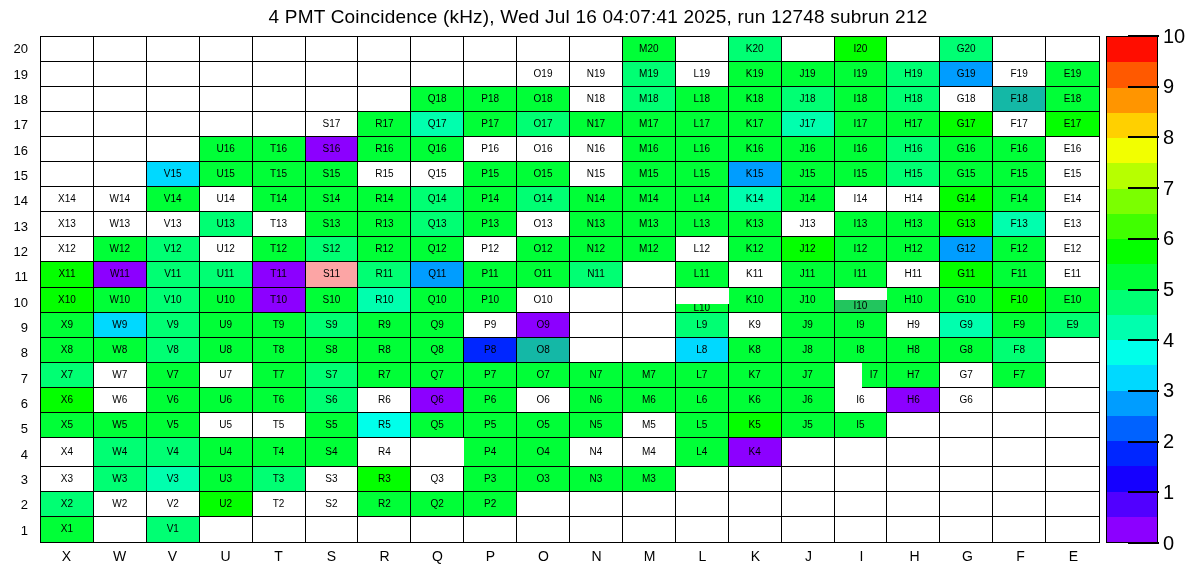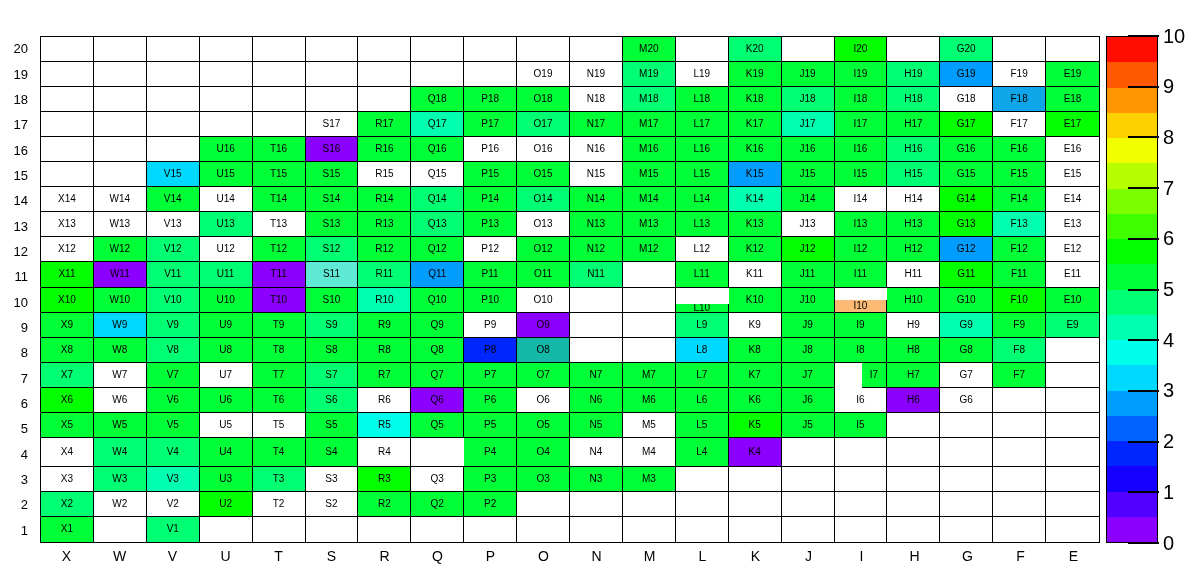--- a/index.html
+++ b/index.html
@@ -43,20 +43,21 @@
   }
   .cblabel{
     position:absolute;left:1163px;width:33px;height:22px;
     font-size:20px;display:flex;align-items:center;
   }
 </style>
 </head>
 <body>
 <div id="canvas">
 
+<div class="title">4 PMT Coincidence (kHz), Wed Jul 16 04:07:41 2025, run 12748 subrun 212</div>
 <div id="ylabels">
       <div>20</div>
       <div>19</div>
       <div>18</div>
       <div>17</div>
       <div>16</div>
       <div>15</div>
       <div>14</div>
       <div>13</div>
       <div>12</div>
@@ -124,21 +125,21 @@
       <div class="cell" style="background: rgb(0, 255, 55);">P18</div>
       <div class="cell" style="background: rgb(0, 255, 55);">O18</div>
       <div class="cell" style="background: rgb(255, 255, 255);">N18</div>
       <div class="cell" style="background: rgb(0, 255, 115);">M18</div>
       <div class="cell" style="background: rgb(0, 255, 55);">L18</div>
       <div class="cell" style="background: rgb(0, 255, 55);">K18</div>
       <div class="cell" style="background: rgb(0, 255, 115);">J18</div>
       <div class="cell" style="background: rgb(0, 255, 55);">I18</div>
       <div class="cell" style="background: rgb(0, 255, 115);">H18</div>
       <div class="cell" style="background: rgb(255, 255, 255);">G18</div>
-      <div class="cell" style="background: #0ea5e9;">F18</div>
+      <div class="cell" style="background: #14b8a6;">F18</div>
       <div class="cell" style="background: rgb(0, 255, 55);">E18</div>
       <div class="cell" style="background: rgb(255, 255, 255);"></div>
       <div class="cell" style="background: rgb(255, 255, 255);"></div>
       <div class="cell" style="background: rgb(255, 255, 255);"></div>
       <div class="cell" style="background: rgb(255, 255, 255);"></div>
       <div class="cell" style="background: rgb(255, 255, 255);"></div>
       <div class="cell" style="background: rgb(255, 255, 255);">S17</div>
       <div class="cell" style="background: rgb(0, 255, 55);">R17</div>
       <div class="cell" style="background: rgb(0, 255, 174);">Q17</div>
       <div class="cell" style="background: rgb(0, 255, 55);">P17</div>
@@ -251,21 +252,21 @@
       <div class="cell" style="background: rgb(0, 255, 55);">I12</div>
       <div class="cell" style="background: rgb(0, 255, 55);">H12</div>
       <div class="cell" style="background: rgb(0, 157, 255);">G12</div>
       <div class="cell" style="background: rgb(0, 255, 55);">F12</div>
       <div class="cell" style="background: rgb(255, 255, 255);">E12</div>
       <div class="cell" style="background: rgb(4, 255, 0); text-align: right;">X11</div>
       <div class="cell" style="background: rgb(140, 0, 255);">W11</div>
       <div class="cell" style="background: rgb(0, 255, 115);">V11</div>
       <div class="cell" style="background: rgb(0, 255, 115);">U11</div>
       <div class="cell" style="background: rgb(140, 0, 255);">T11</div>
-      <div class="cell" style="background: #5eead4;">S11</div>
+      <div class="cell" style="background: #fca5a5;">S11</div>
       <div class="cell" style="background: rgb(0, 255, 115);">R11</div>
       <div class="cell" style="background: rgb(0, 157, 255);">Q11</div>
       <div class="cell" style="background: rgb(0, 255, 55);">P11</div>
       <div class="cell" style="background: rgb(0, 255, 55);">O11</div>
       <div class="cell" style="background: rgb(0, 255, 115);">N11</div>
       <div class="cell" style="background: rgb(255, 255, 255);"></div>
       <div class="cell" style="background: rgb(0, 255, 55);">L11</div>
       <div class="cell" style="background: rgb(255, 255, 255);">K11</div>
       <div class="cell" style="background: rgb(0, 255, 55);">J11</div>
       <div class="cell" style="background: rgb(0, 255, 55);">I11</div>
@@ -281,21 +282,21 @@
       <div class="cell" style="background: rgb(0, 255, 55);">S10</div>
       <div class="cell" style="background: rgb(0, 255, 174);">R10</div>
       <div class="cell" style="background: rgb(0, 255, 55);">Q10</div>
       <div class="cell" style="background: rgb(0, 255, 55);">P10</div>
       <div class="cell" style="background: rgb(255, 255, 255);">O10</div>
       <div class="cell" style="background: rgb(255, 255, 255);"></div>
       <div class="cell" style="background: rgb(255, 255, 255);"></div>
       <div class="cell" style="background: rgb(0, 255, 55); margin-top: 16px;">L10</div>
       <div class="cell" style="background: rgb(0, 255, 55);">K10</div>
       <div class="cell" style="background: rgb(0, 255, 55);">J10</div>
-      <div class="cell" style="background: #fdba74; margin-top: 12px;">I10</div>
+      <div class="cell" style="background: #22c55e; margin-top: 12px;">I10</div>
       <div class="cell" style="background: rgb(0, 255, 55);">H10</div>
       <div class="cell" style="background: rgb(0, 255, 55);">G10</div>
       <div class="cell" style="background: rgb(4, 255, 0);">F10</div>
       <div class="cell" style="background: rgb(0, 255, 55);">E10</div>
       <div class="cell" style="background: rgb(0, 255, 55);">X9</div>
       <div class="cell" style="background: rgb(0, 217, 255);">W9</div>
       <div class="cell" style="background: rgb(0, 255, 115);">V9</div>
       <div class="cell" style="background: rgb(0, 255, 55);">U9</div>
       <div class="cell" style="background: rgb(0, 255, 55);">T9</div>
       <div class="cell" style="background: rgb(0, 255, 115);">S9</div>

